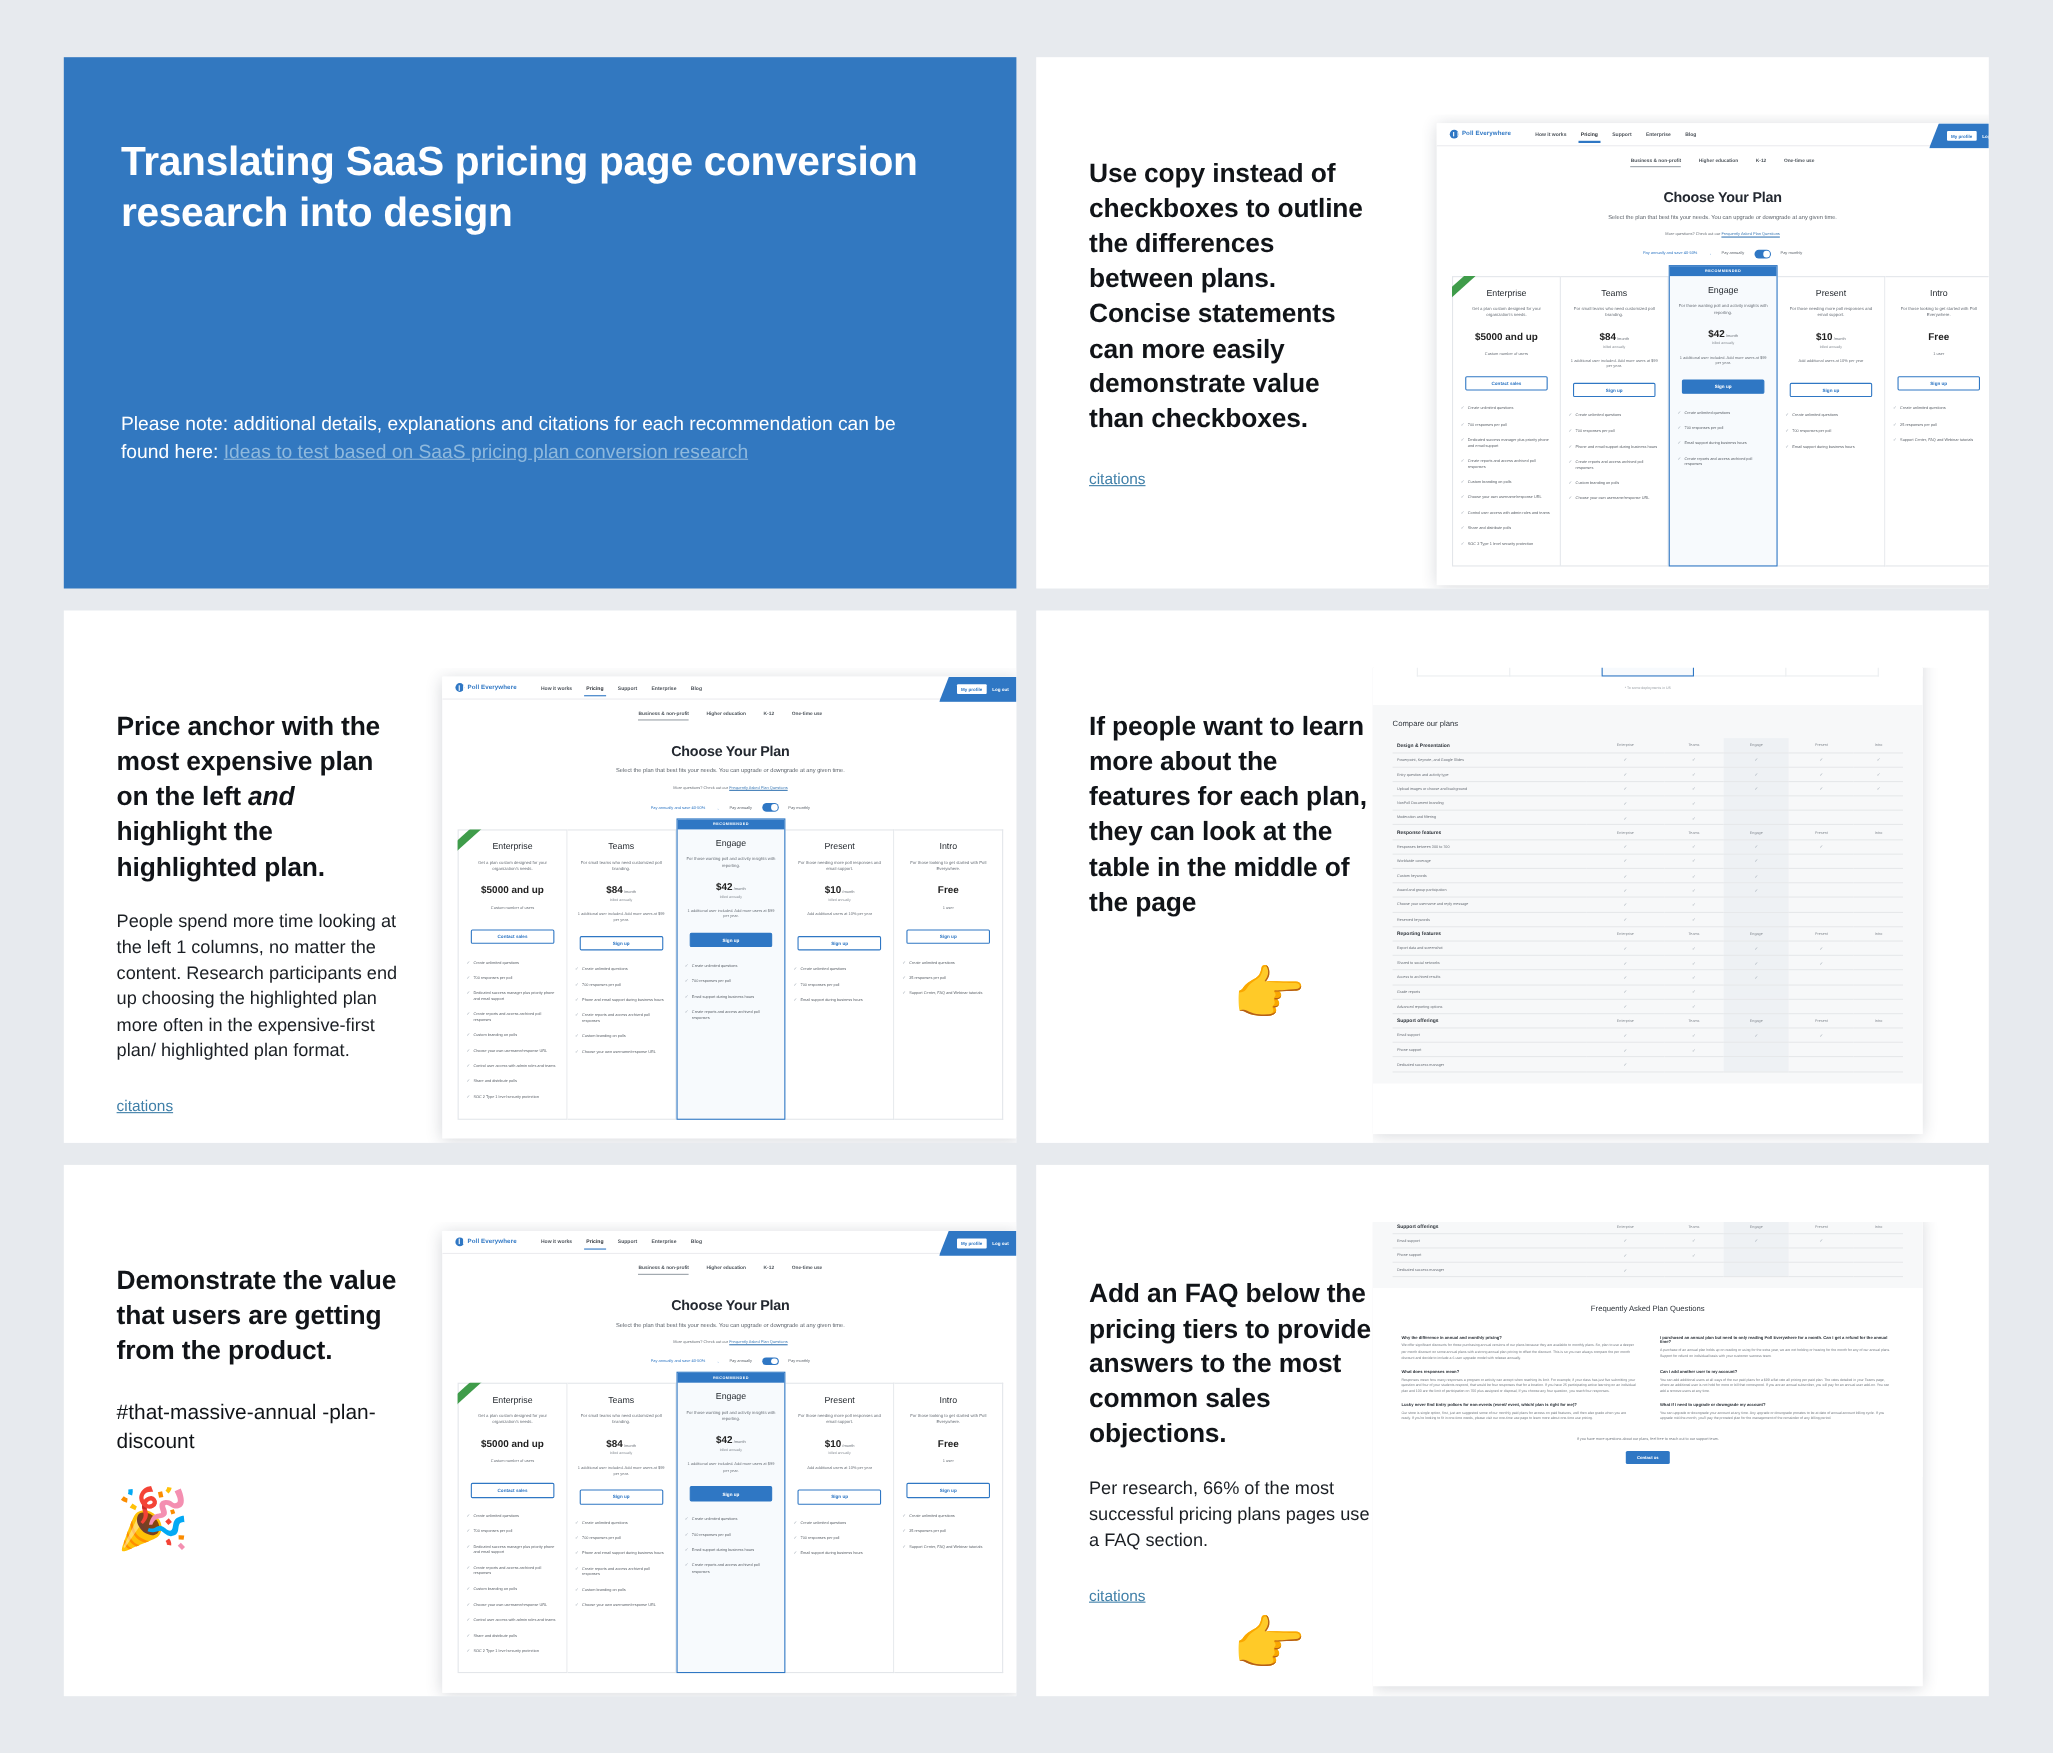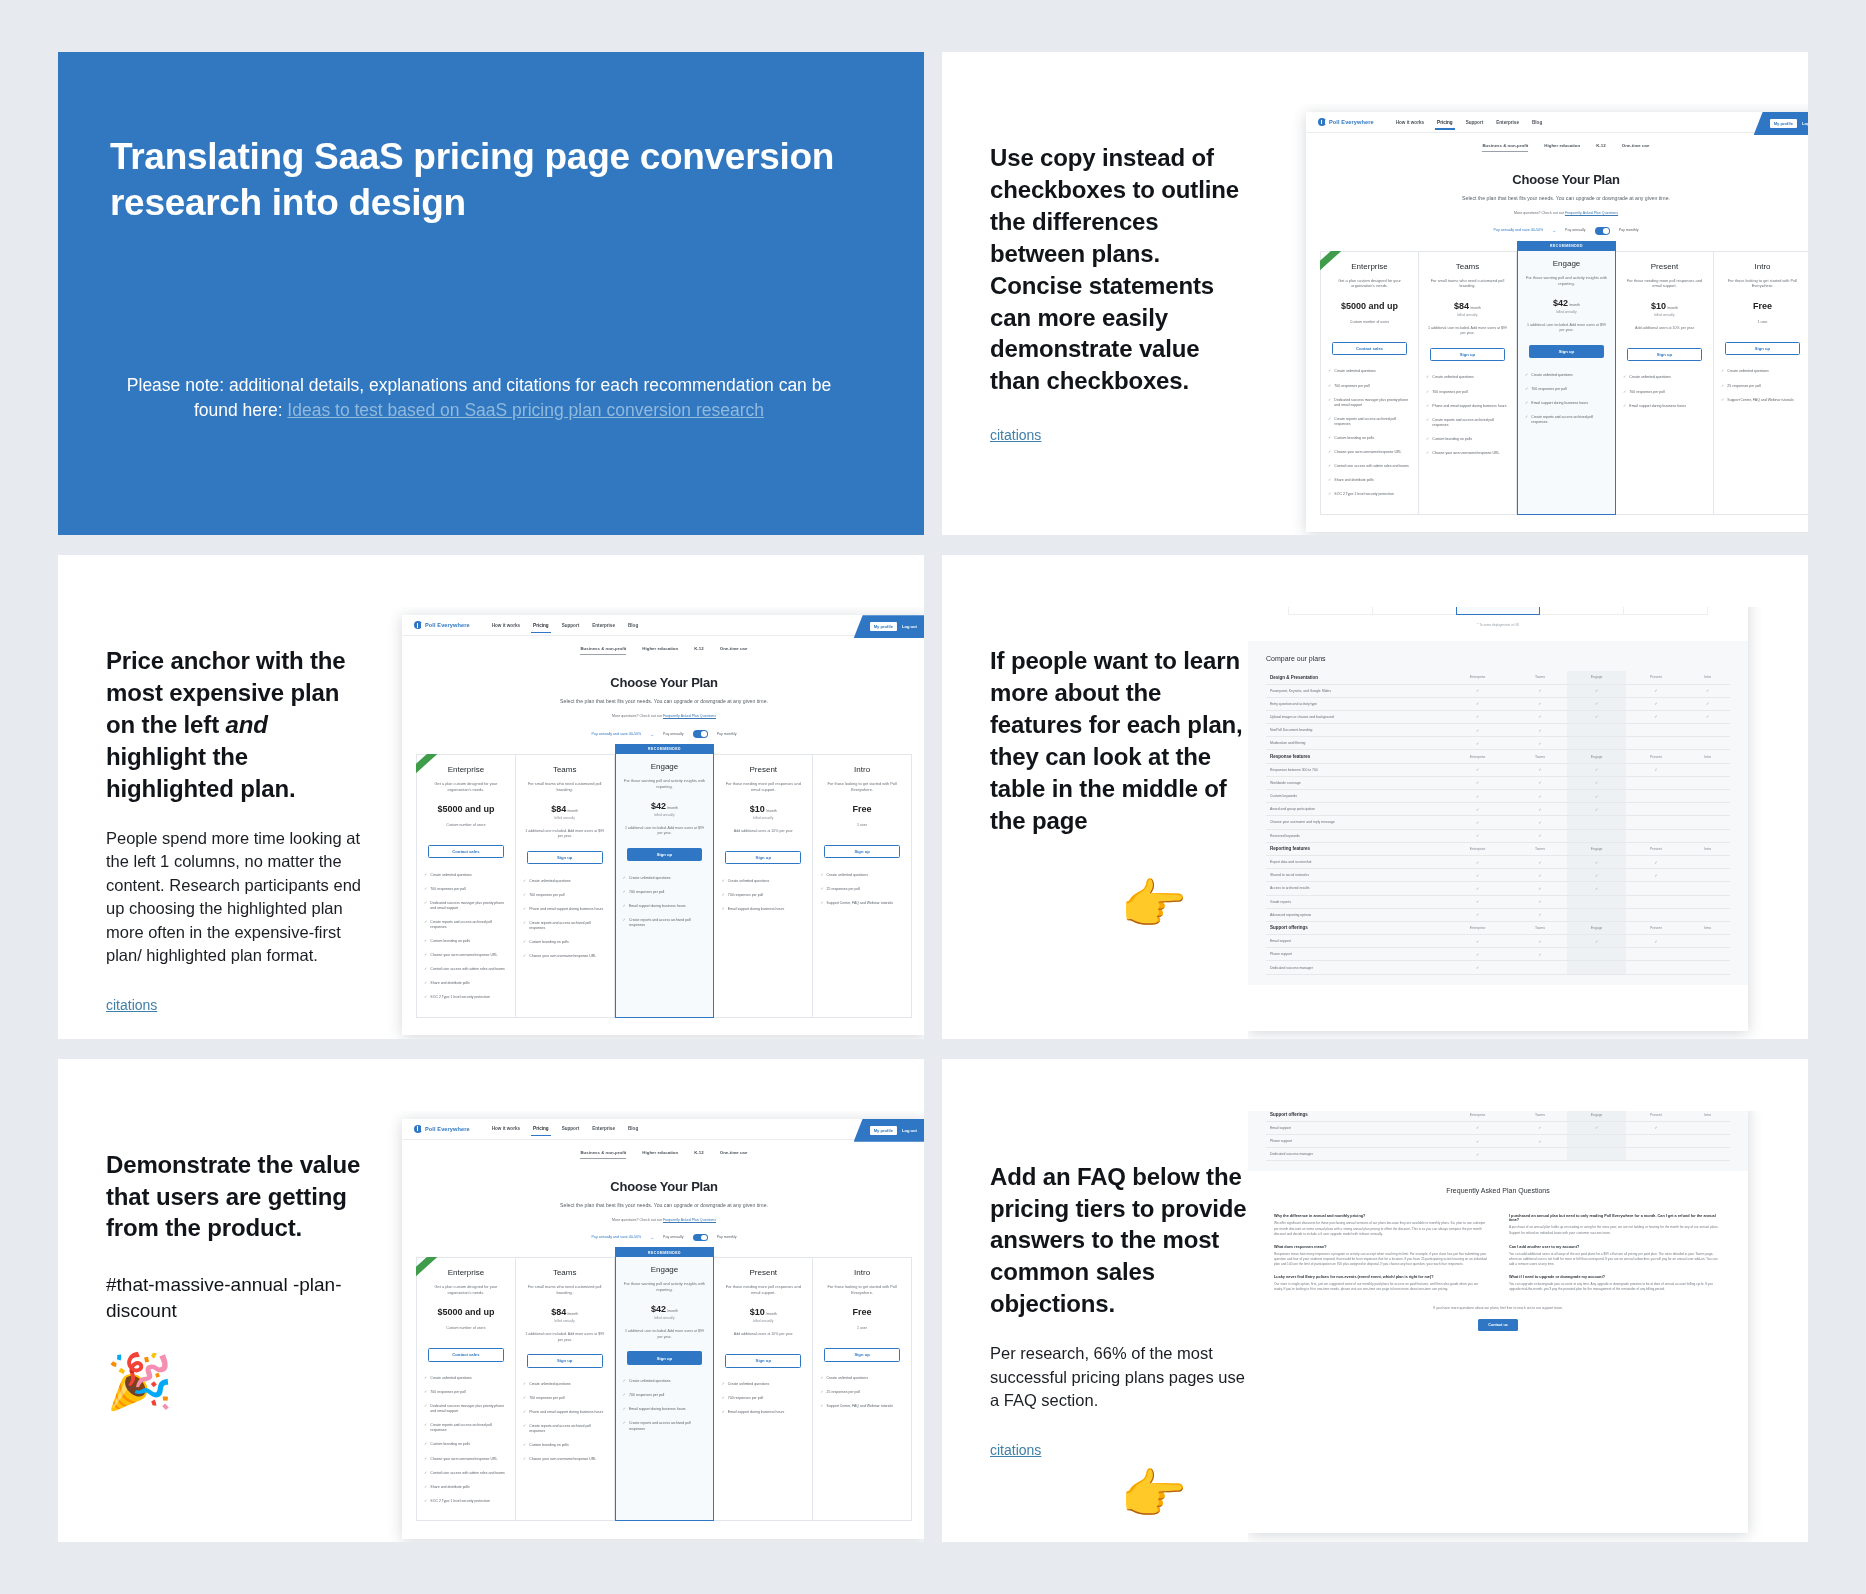--- a/index.html
+++ b/index.html
@@ -21,41 +21,40 @@
   }
   .slide {
     background: #ffffff;
     position: relative;
     overflow: hidden;
   }
 
   
   .slide.title {
     background: #3278c0;
-    padding: 44px 52px;
+    padding: 34px 52px;
     display: flex;
     flex-direction: column;
     justify-content: flex-start;
   }
   .title-h {
     color: #ffffff;
     font-size: 37px;
     font-weight: bold;
     line-height: 1.25;
     letter-spacing: -0.3px;
     margin-top: 38px;
   }
   .title-note {
     position: absolute;
     left: 52px; right: 76px;
     bottom: 112px;
     color: #ffffff;
     font-size: 17.5px;
     line-height: 1.45;
-    text-align: center;
   }
   .title-note a {
     color: #8fb9dd;
     text-decoration: underline;
   }
 
   
   .cap {
     padding: 52px 0 0 48px;
     display: flex;

